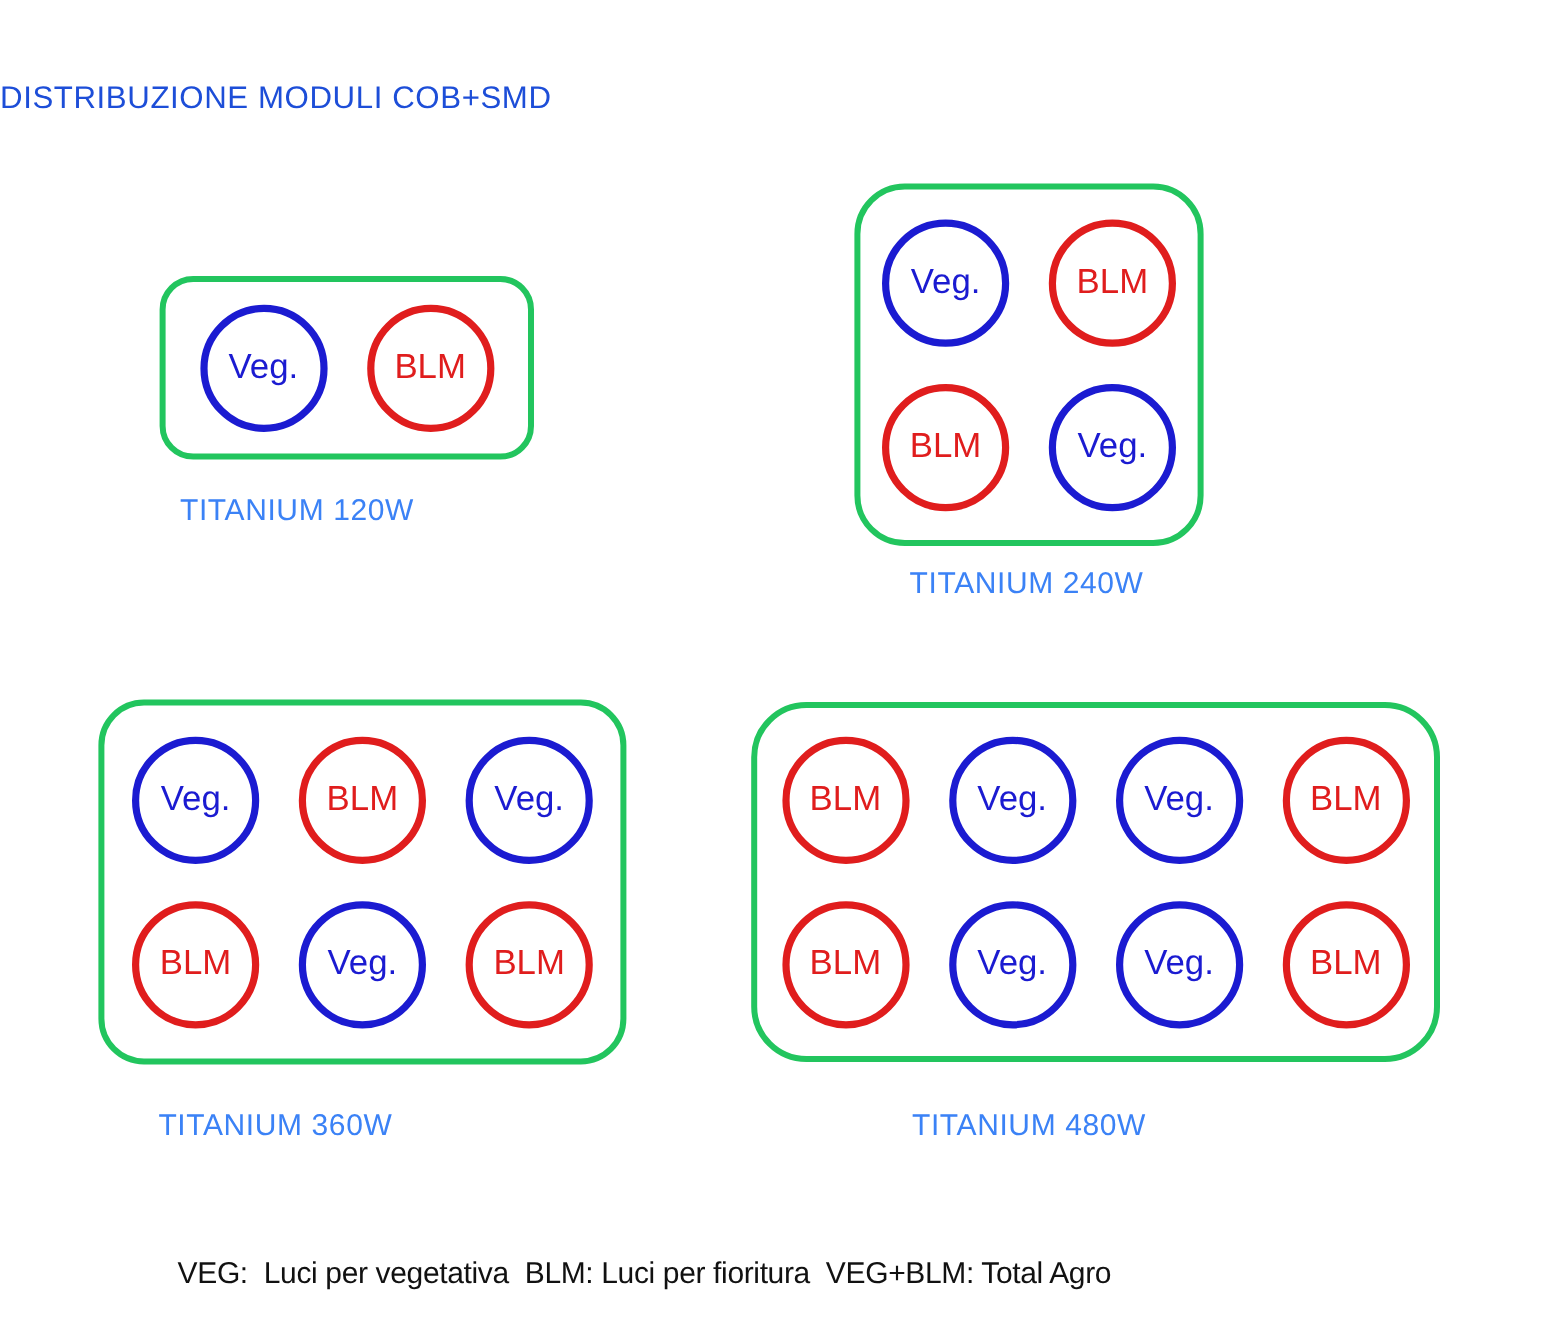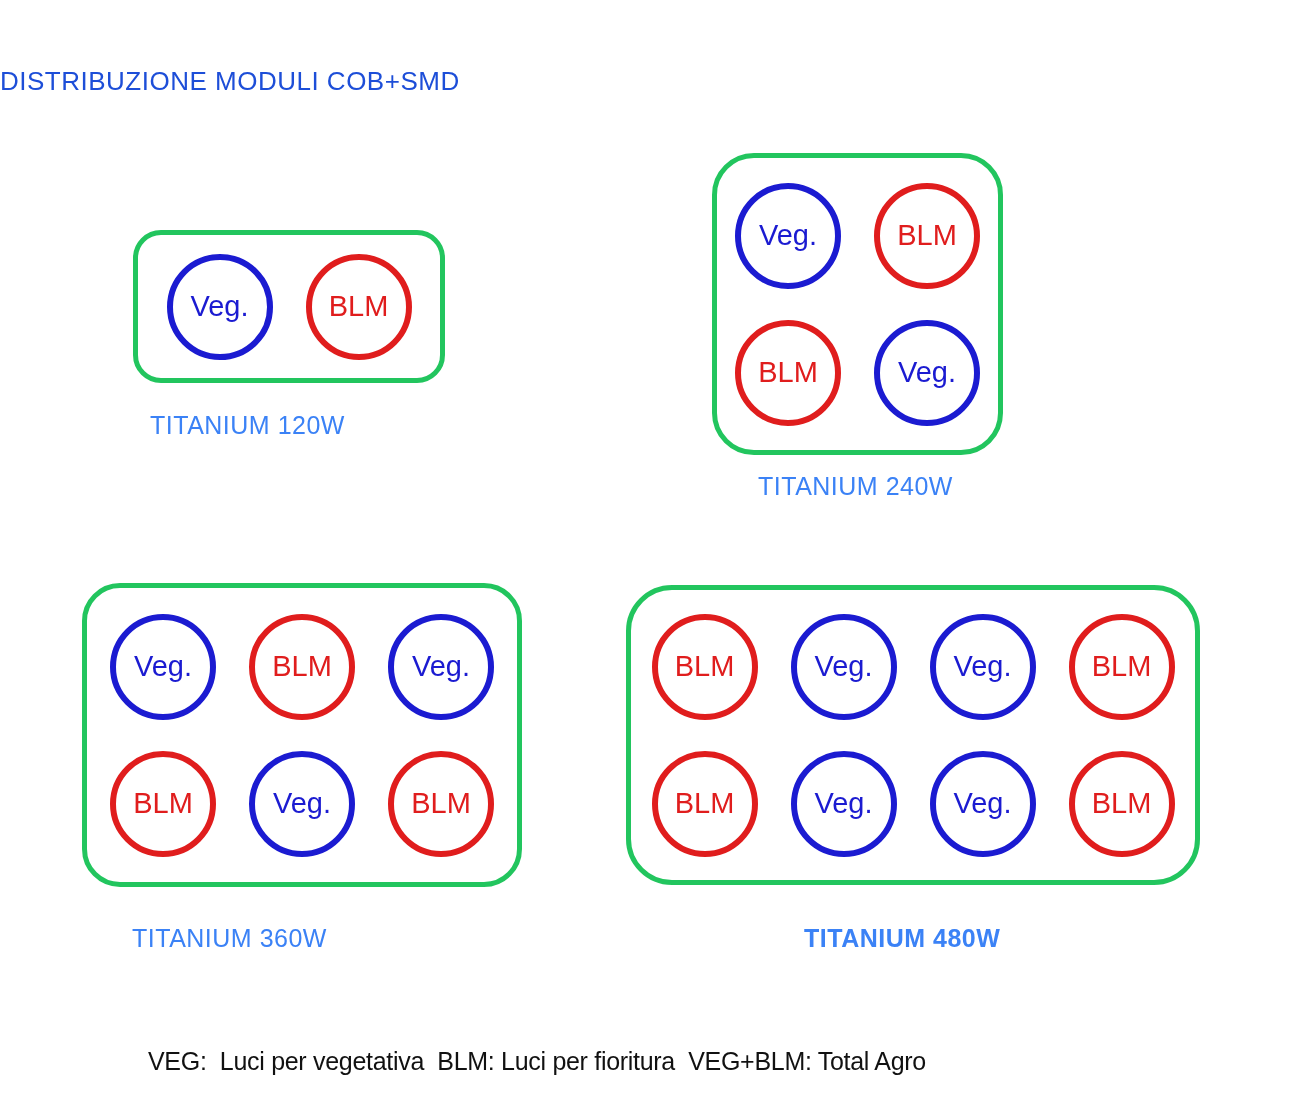--- a/index.html
+++ b/index.html
@@ -66,21 +66,21 @@
   .module-label {
     position: absolute;
     font-size: 25px;
     color: #3b82f6;
     letter-spacing: 0.5px;
     white-space: pre;
   }
   #label-120w { left: 150px; top: 411px; }
   #label-240w { left: 758px; top: 472px; }
   #label-360w { left: 132px; top: 924px; }
-  #label-480w { left: 804px; top: 924px; font-weight: bold; }
+  #label-480w { left: 760px; top: 924px; }
   .legend-line {
     position: absolute;
     left: 148px;
     top: 1015px;
     font-size: 25px;
     letter-spacing: -0.3px;
     color: #111111;
     white-space: pre;
     margin-top: 32px;
   }

